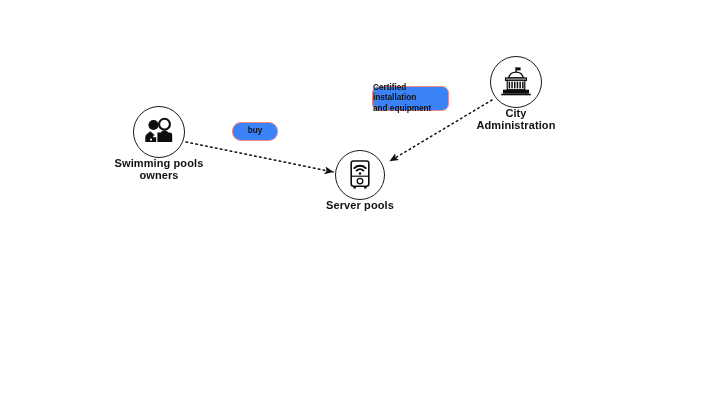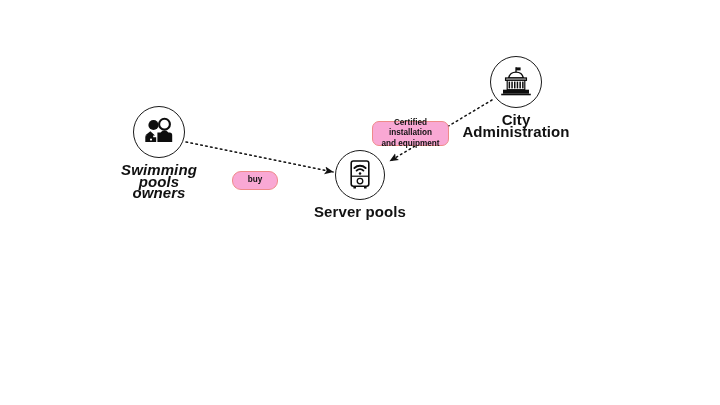--- a/index.html
+++ b/index.html
@@ -30,60 +30,59 @@
   .node-circle {
     border: 1.4px solid #1a1a1a;
     border-radius: 50%;
     background: #ffffff;
     display: flex;
     align-items: center;
     justify-content: center;
     box-sizing: border-box;
   }
   .node-label {
-    margin-top: 6px;
+    margin-top: 0;
     text-align: center;
-    font-size: 15px;
+    font-size: 11px;
     font-weight: bold;
     line-height: 11.5px;
     letter-spacing: 0.1px;
     white-space: pre-line;
     color: #111111;
   }
   .edge-label {
     position: absolute;
-    background: #f9a8d4;
+    background: #3b82f6;
     border: 1.1px solid #ef8a8a;
     border-radius: 7px;
-    text-align: center;
+    text-align: left;
     font-size: 8.2px;
     font-weight: bold;
     line-height: 10.5px;
     color: #111111;
     white-space: pre-line;
     display: flex;
     align-items: center;
     justify-content: center;
     box-sizing: border-box;
-    margin-top: 35px;
   }
   #label-buy {
     left: 232px;
-    top: 136px;
+    top: 122px;
     width: 46px;
     height: 19px;
     border-radius: 9px;
   }
   #label-certified {
     left: 372px;
     top: 86px;
     width: 77px;
     height: 25px;
   }
-  #node-pools { left: 109px; top: 106px; width: 100px; font-style: italic; }
+  #node-pools { left: 109px; top: 106px; width: 100px; }
   #node-pools .node-circle { width: 52px; height: 52px; }
   #node-boiler { left: 310px; top: 150px; width: 100px; }
   #node-boiler .node-circle { width: 50px; height: 50px; }
   #node-city { left: 464px; top: 56px; width: 104px; }
   #node-city .node-circle { width: 52px; height: 52px; }
 </style>
 </head>
 <body>
 
 <svg id="canvas" viewBox="0 0 720 405">

